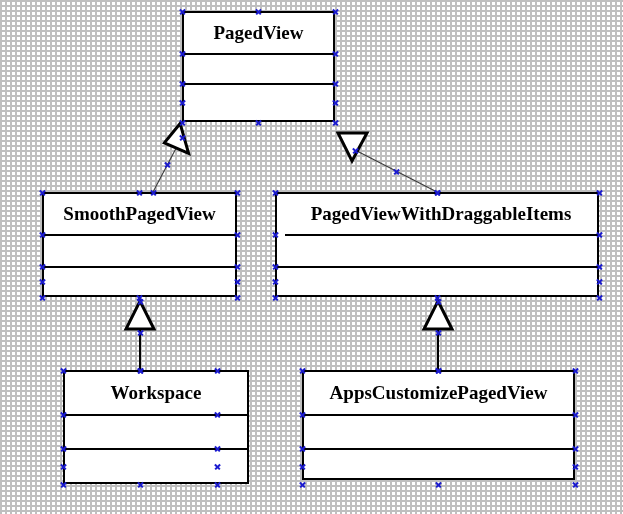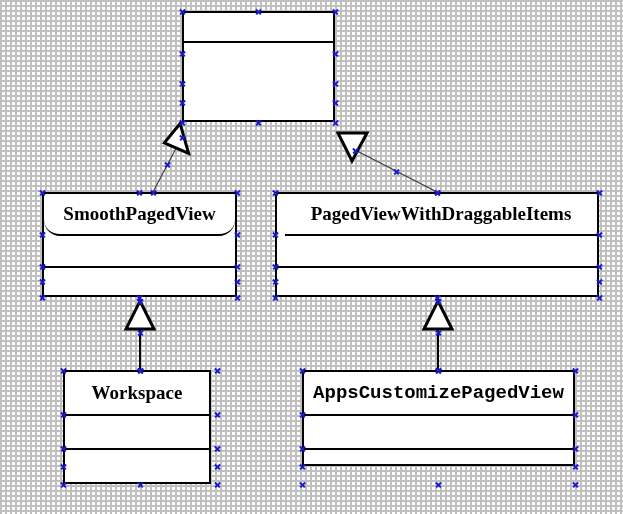--- a/index.html
+++ b/index.html
@@ -132,43 +132,44 @@
       <polygon points="140,301 154,329 126,329" fill="#ffffff" stroke="#000000" stroke-width="3" stroke-linejoin="miter"></polygon>
     </g>
 
     <g>
       <line x1="438" y1="370" x2="438" y2="330" stroke="#000000" stroke-width="2"></line>
       <polygon points="438,301 452,329 424,329" fill="#ffffff" stroke="#000000" stroke-width="3" stroke-linejoin="miter"></polygon>
     </g>
   </svg>
 
   <div class="uml-class" style="left:182px; top:11px; width:153px; height:111px;">
+    <div class="uml-name-row" style="height:42px;">PagedView</div>
     <div class="uml-attr-row" style="height:30px;"></div>
     <div class="uml-op-row" style="height:35px;"></div>
   </div>
 
   <div class="uml-class" style="left:42px; top:192px; width:195px; height:105px;">
-    <div class="uml-name-row" style="height:42px;border-radius:16px;">SmoothPagedView</div>
+    <div class="uml-name-row" style="height:42px;">SmoothPagedView</div>
     <div class="uml-attr-row" style="height:32px;"></div>
     <div class="uml-op-row" style="height:27px;"></div>
   </div>
 
   <div class="uml-class" style="left:275px; top:192px; width:324px; height:105px;">
     <div class="uml-name-row" style="height:42px;margin-left:8px;">PagedViewWithDraggableItems</div>
     <div class="uml-attr-row" style="height:32px;"></div>
     <div class="uml-op-row" style="height:27px;"></div>
   </div>
 
-  <div class="uml-class" style="left:63px; top:370px; width:148px; height:114px;">
+  <div class="uml-class" style="left:63px; top:370px; width:186px; height:114px;">
     <div class="uml-name-row" style="height:44px;">Workspace</div>
     <div class="uml-attr-row" style="height:34px;"></div>
     <div class="uml-op-row" style="height:32px;"></div>
   </div>
 
-  <div class="uml-class" style="left:302px; top:370px; width:273px; height:96px;font-family:Liberation Mono, monospace;">
+  <div class="uml-class" style="left:302px; top:370px; width:273px; height:110px;">
     <div class="uml-name-row" style="height:44px;">AppsCustomizePagedView</div>
     <div class="uml-attr-row" style="height:34px;"></div>
     <div class="uml-op-row" style="height:32px;"></div>
   </div>
 
   <div class="handles" id="handles">
       <div class="handle" style="left: 182px; top: 11px;"></div>
       <div class="handle" style="left: 258.5px; top: 11px;"></div>
       <div class="handle" style="left: 335px; top: 11px;"></div>
       <div class="handle" style="left: 182px; top: 122px;"></div>

